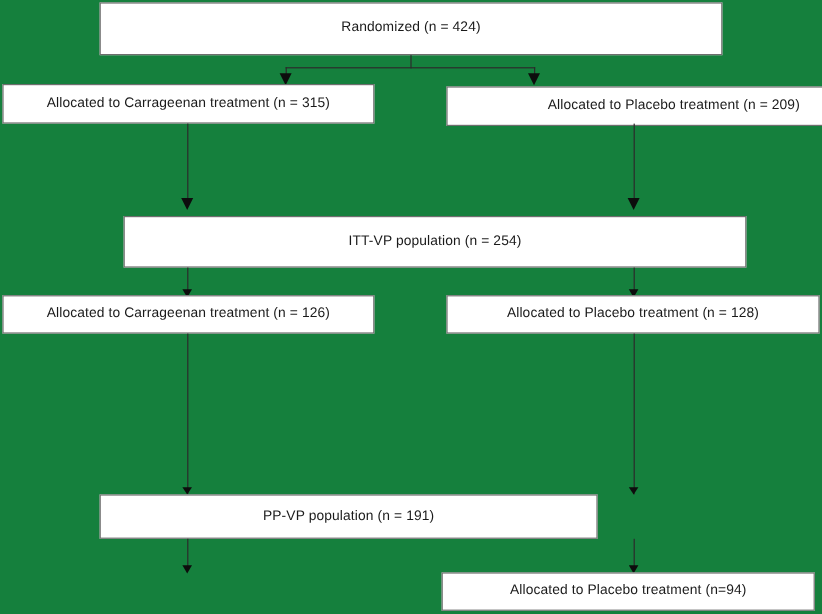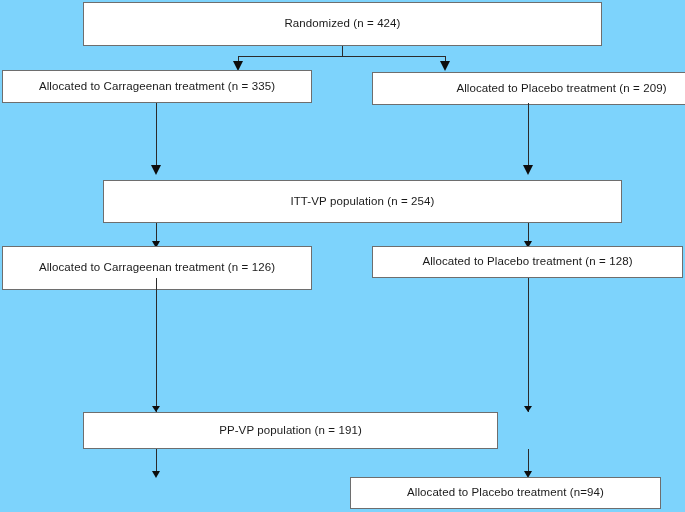--- a/index.html
+++ b/index.html
@@ -4,21 +4,21 @@
 <style>
   html, body {
     margin: 0;
     padding: 0;
     background: #ffffff;
   }
   #flowchart {
     position: relative;
     width: 685px;
     height: 512px;
-    background: #7dd3fc;
+    background: #15803d;
     font-family: "Liberation Sans", sans-serif;
     overflow: hidden;
   }
   .node {
     position: absolute;
     box-sizing: border-box;
     border: 1px solid #6e6e6e;
     background: #ffffff;
     display: flex;
     align-items: center;
@@ -73,58 +73,58 @@
   </div>
 
   <div class="vline" style="left:342px; top:46px; height:11px;"></div>
   <div class="hline" style="left:238px; top:56px; width:208px;"></div>
   <div class="vline" style="left:238px; top:56px; height:9px;"></div>
   <div class="arrowhead" style="left:233px; top:61px;"></div>
   <div class="vline" style="left:445px; top:56px; height:9px;"></div>
   <div class="arrowhead" style="left:440px; top:61px;"></div>
 
   <div class="node" style="left:2px; top:70px; width:310px; height:33px;">
-    <span class="node-label">Allocated to Carrageenan treatment (n = 335)</span>
+    <span class="node-label">Allocated to Carrageenan treatment (n = 315)</span>
   </div>
   <div class="node" style="left:372px; top:72px; width:355px; height:33px;padding-left:24px;">
     <span class="node-label">Allocated to Placebo treatment (n = 209)</span>
   </div>
 
   <div class="vline" style="left:156px; top:103px; height:67px;"></div>
   <div class="arrowhead" style="left:151px; top:165px;"></div>
   <div class="vline" style="left:528px; top:103px; height:67px;"></div>
   <div class="arrowhead" style="left:523px; top:165px;"></div>
 
   <div class="node" style="left:83px; top:180px; width:519px; height:43px;margin-left:20px;">
     <span class="node-label">ITT-VP population (n = 254)</span>
   </div>
 
   <div class="vline" style="left:156px; top:223px; height:23px;"></div>
   <div class="arrowhead small" style="left:152px; top:241px;"></div>
   <div class="vline" style="left:528px; top:223px; height:23px;"></div>
   <div class="arrowhead small" style="left:524px; top:241px;"></div>
 
-  <div class="node" style="left:2px; top:246px; width:310px; height:44px;">
+  <div class="node" style="left:2px; top:246px; width:310px; height:32px;">
     <span class="node-label">Allocated to Carrageenan treatment (n = 126)</span>
   </div>
   <div class="node" style="left:372px; top:246px; width:311px; height:32px;">
     <span class="node-label">Allocated to Placebo treatment (n = 128)</span>
   </div>
 
   <div class="vline" style="left:156px; top:278px; height:134px;"></div>
   <div class="arrowhead tiny" style="left:152px; top:406px;"></div>
   <div class="vline" style="left:528px; top:278px; height:134px;"></div>
   <div class="arrowhead tiny" style="left:524px; top:406px;"></div>
 
   <div class="node" style="left:83px; top:412px; width:415px; height:37px;">
     <span class="node-label">PP-VP population (n = 191)</span>
   </div>
 
   <div class="vline" style="left:156px; top:449px; height:27px;"></div>
   <div class="arrowhead small" style="left:152px; top:471px;"></div>
   <div class="vline" style="left:528px; top:449px; height:27px;"></div>
   <div class="arrowhead small" style="left:524px; top:471px;"></div>
 
-  <div class="node" style="left:350px; top:477px; width:311px; height:32px;">
+  <div class="node" style="left:368px; top:477px; width:311px; height:32px;">
     <span class="node-label">Allocated to Placebo treatment (n=94)</span>
   </div>
 
 </div>
 
 </body></html>

